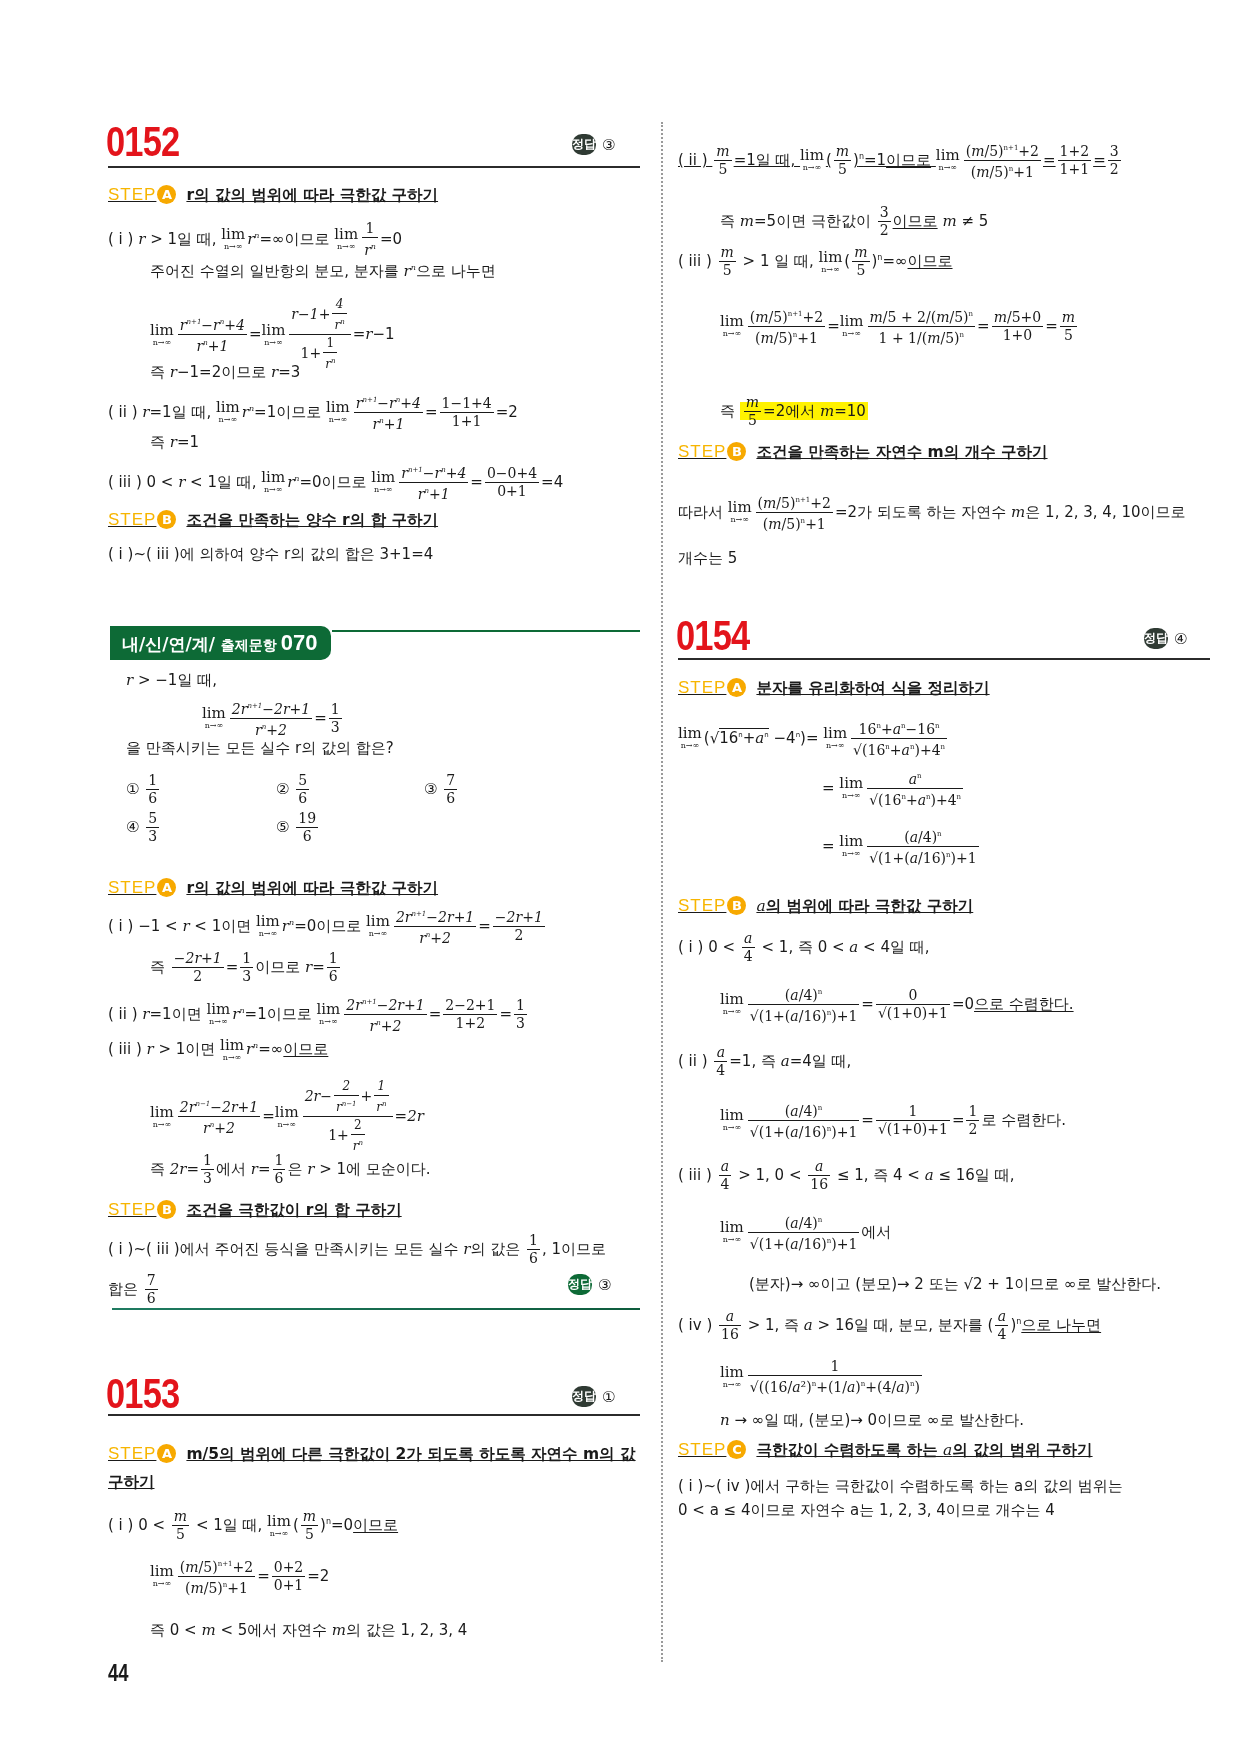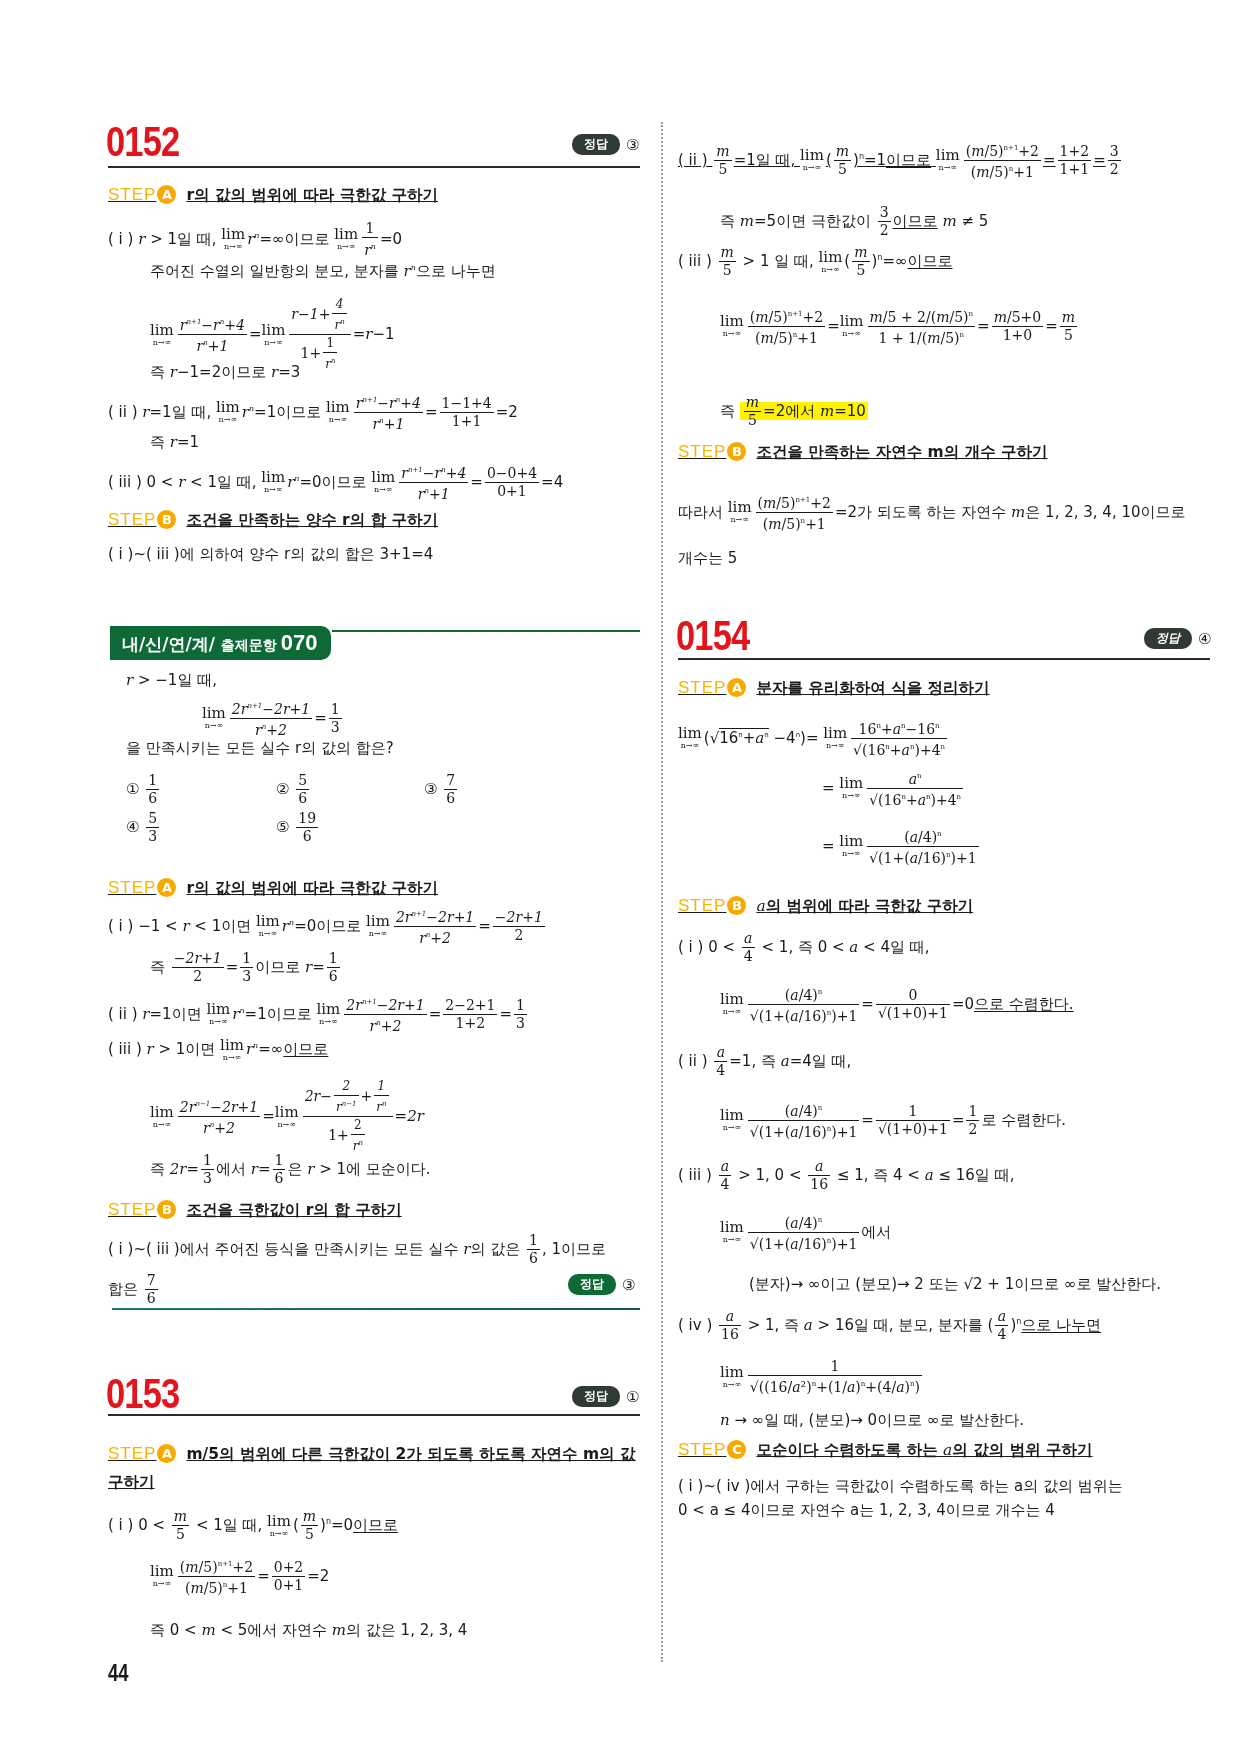--- a/index.html
+++ b/index.html
@@ -5,21 +5,21 @@
   * { box-sizing: border-box; margin: 0; padding: 0; }
   html, body { width: 1240px; height: 1752px; background: #ffffff; }
   body { position: relative; font-family: "DejaVu Sans", "Liberation Sans", sans-serif; color: #1a1a1a; overflow: hidden; }
   .col { position: absolute; top: 0; }
   .left { left: 112px; width: 528px; }
   .right { left: 682px; width: 528px; }
   .divider { position: absolute; left: 661px; top: 122px; height: 1540px; border-left: 2px dotted #9a9a9a; }
   .abs { position: absolute; white-space: nowrap; }
   .prob-num { font-family: "Liberation Sans", sans-serif; font-weight: bold; color: #e3141b; font-size: 42px; letter-spacing: -1px; transform: scaleX(0.82); transform-origin: left; }
   .head-rule { position: absolute; height: 2px; background: #2b2b2b; }
-  .badge { display: inline-block; background: #2f3a33; color: #fff; font-size: 12px; font-weight: bold; border-radius: 10px; padding: 2px 12px; vertical-align: middle; }
+  .badge { display: inline-block; background: #2f3a33; color: #fff; font-size: 12px; font-weight: bold; border-radius: 10px; padding: 2px 0; vertical-align: middle; }
   .badge.green { background: #0d6a36; }
   .ans { font-size: 15px; margin-left: 6px; vertical-align: middle; }
   .step { font-size: 15.5px; font-weight: bold; text-decoration: underline; }
   .step-lbl { color: #f7b500; font-family: "Liberation Sans", sans-serif; font-weight: normal; font-size: 17px; letter-spacing: 1px; }
   .step-circle { display: inline-block; width: 19px; height: 19px; border-radius: 50%; background: #f7a900; color: #fff; font-size: 13px; text-align: center; line-height: 19px; font-weight: bold; margin-left: 1px; margin-right: 10px; vertical-align: 1px; }
   .txt { font-size: 15px; line-height: 20px; }
   .it { font-style: italic; font-family: "DejaVu Serif", serif; }
   .frac { display: inline-block; vertical-align: middle; text-align: center; font-family: "DejaVu Serif", serif; font-size: 14px; line-height: 17px; margin: 0 2px; }
   .frac > span { display: block; padding: 0 2px; }
   .frac > span:first-child { border-bottom: 1px solid #1a1a1a; }
@@ -166,21 +166,21 @@
 
   <div class="abs step" style="left:-4px; top:442px;">
     <span class="step-lbl">STEP</span><span class="step-circle">B</span><span>조건을 만족하는 자연수 m의 개수 구하기</span>
   </div>
   <div class="abs txt" style="left:-4px; top:492px;">
     따라서 <span class="lim">lim<small>n→∞</small></span><span class="frac"><span>(<span class="it">m</span>/5)<sup style="font-size:7px">n+1</sup>+2</span><span>(<span class="it">m</span>/5)<sup style="font-size:7px">n</sup>+1</span></span>=2가 되도록 하는 자연수 <span class="it">m</span>은 1, 2, 3, 4, 10이므로
   </div>
   <div class="abs txt" style="left:-4px; top:548px;">개수는 5</div>
 
   <div class="abs prob-num" style="left:-6px; top:612px;">0154</div>
-  <div class="abs" style="left:462px; top:628px;font-style:italic;">
+  <div class="abs" style="left:462px; top:628px;">
     <span class="badge">정답</span><span class="ans">④</span>
   </div>
   <div class="head-rule" style="left:-4px; top:658px; width:532px;"></div>
 
   <div class="abs step" style="left:-4px; top:678px;">
     <span class="step-lbl">STEP</span><span class="step-circle">A</span><span>분자를 유리화하여 식을 정리하기</span>
   </div>
   <div class="abs txt" style="left:-4px; top:718px;">
     <span class="lim">lim<small>n→∞</small></span>(√<span style="border-top:1px solid #1a1a1a">16<sup style="font-size:7px">n</sup>+<span class="it">a</span><sup style="font-size:7px">n</sup></span> −4<sup style="font-size:7px">n</sup>)= <span class="lim">lim<small>n→∞</small></span><span class="frac"><span>16<sup style="font-size:7px">n</sup>+<span class="it">a</span><sup style="font-size:7px">n</sup>−16<sup style="font-size:7px">n</sup></span><span>√(16<sup style="font-size:7px">n</sup>+<span class="it">a</span><sup style="font-size:7px">n</sup>)+4<sup style="font-size:7px">n</sup></span></span>
   </div>
@@ -217,19 +217,19 @@
     ( iv ) <span class="frac"><span class="it">a</span><span>16</span></span> &gt; 1, 즉 <span class="it">a</span> &gt; 16일 때, 분모, 분자를 (<span class="frac"><span class="it">a</span><span>4</span></span>)<sup style="font-size:8px">n</sup><u>으로 나누면</u>
   </div>
   <div class="abs txt" style="left:38px; top:1358px;">
     <span class="lim">lim<small>n→∞</small></span><span class="frac"><span>1</span><span>√((16/<span class="it">a</span>²)<sup style="font-size:7px">n</sup>+(1/<span class="it">a</span>)<sup style="font-size:7px">n</sup>+(4/<span class="it">a</span>)<sup style="font-size:7px">n</sup>)</span></span>
   </div>
   <div class="abs txt" style="left:38px; top:1410px;">
     <span class="it">n</span> → ∞일 때, (분모)→ 0이므로 ∞로 발산한다.
   </div>
 
   <div class="abs step" style="left:-4px; top:1440px;">
-    <span class="step-lbl">STEP</span><span class="step-circle">C</span><span>모순이다 수렴하도록 하는 </span><span class="it" style="font-weight:normal">a</span><span>의 값의 범위 구하기</span>
+    <span class="step-lbl">STEP</span><span class="step-circle">C</span><span>극한값이 수렴하도록 하는 </span><span class="it" style="font-weight:normal">a</span><span>의 값의 범위 구하기</span>
   </div>
   <div class="abs txt" style="left:-4px; top:1476px;">( i )~( iv )에서 구하는 극한값이 수렴하도록 하는 a의 값의 범위는</div>
   <div class="abs txt" style="left:-4px; top:1500px;">0 &lt; a ≤ 4이므로 자연수 a는 1, 2, 3, 4이므로 개수는 4</div>
 </div>
 
 <div class="page-num">44</div>
 
 </body></html>

